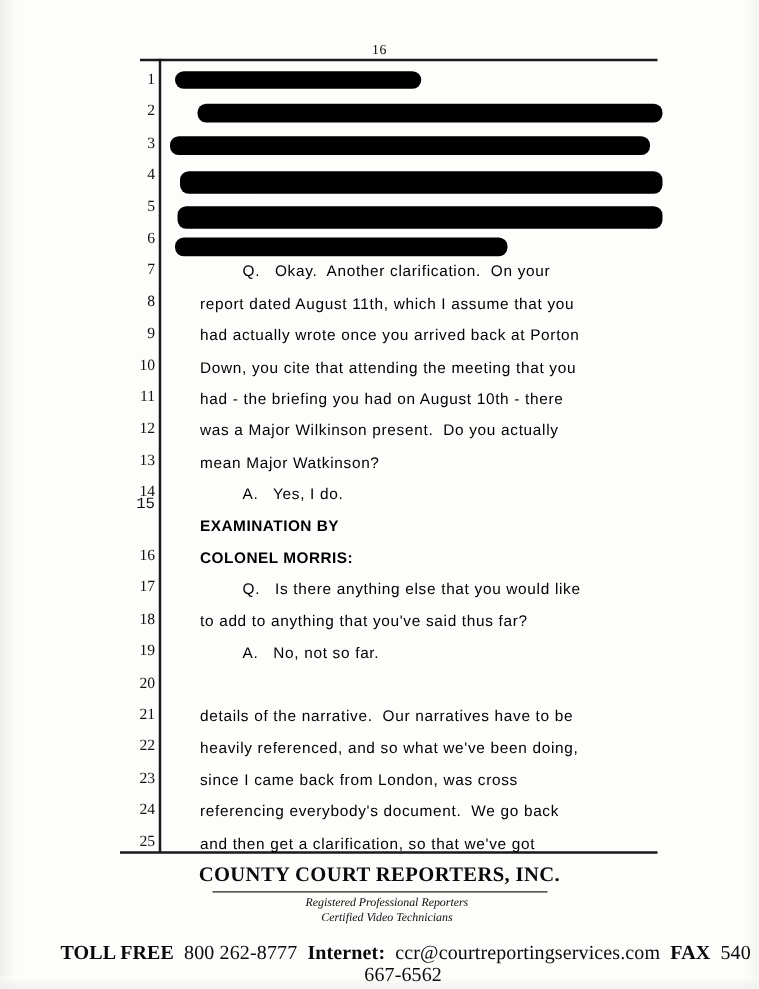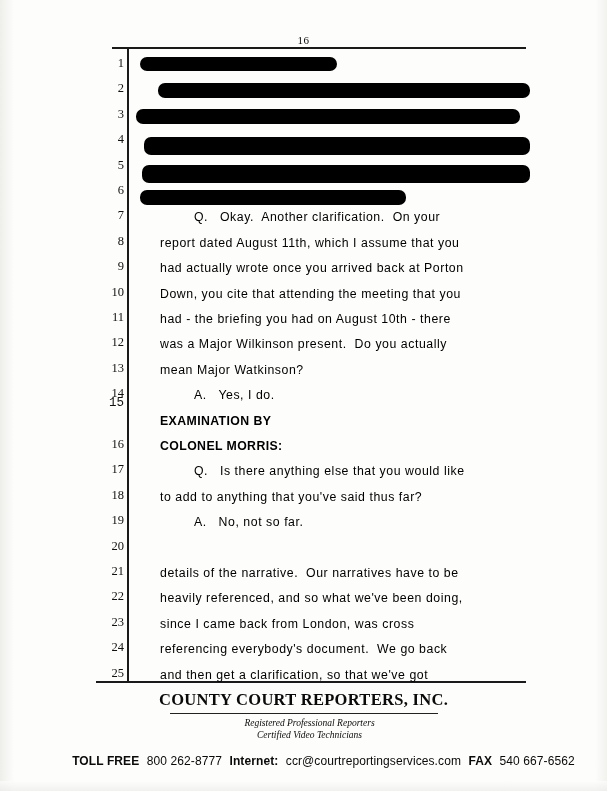--- a/index.html
+++ b/index.html
@@ -157,22 +157,22 @@
   }
   .sub1, .sub2 {
     font-family: "Liberation Serif", serif;
     font-style: italic;
     font-size: 9.5px;
     line-height: 12px;
     padding-left: 12px;
   }
   .contact {
     margin-top: 13px;
-    font-family: Liberation Sans, sans-serif;
-    font-size: 12px;
+    font-family: Liberation Serif, serif;
+    font-size: 16px;
     letter-spacing: .1px;
     padding-left: 40px;
   }
   .contact .seg { margin: 0 2px; }
   .contact b { font-weight: bold; }
   .tagline {
     margin-top: 22px;
     font-family: "Liberation Serif", serif;
     font-style: italic;
     font-size: 9px;

